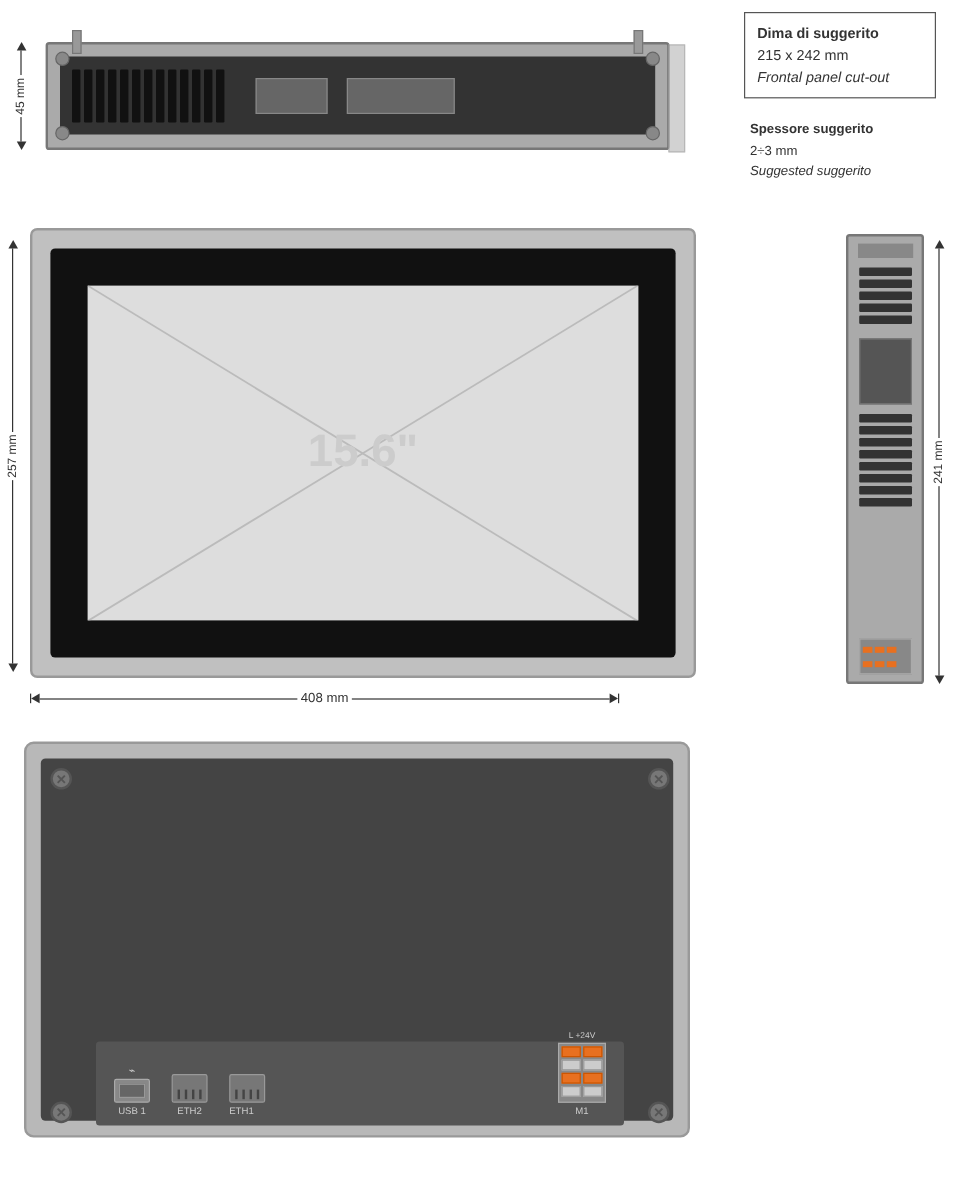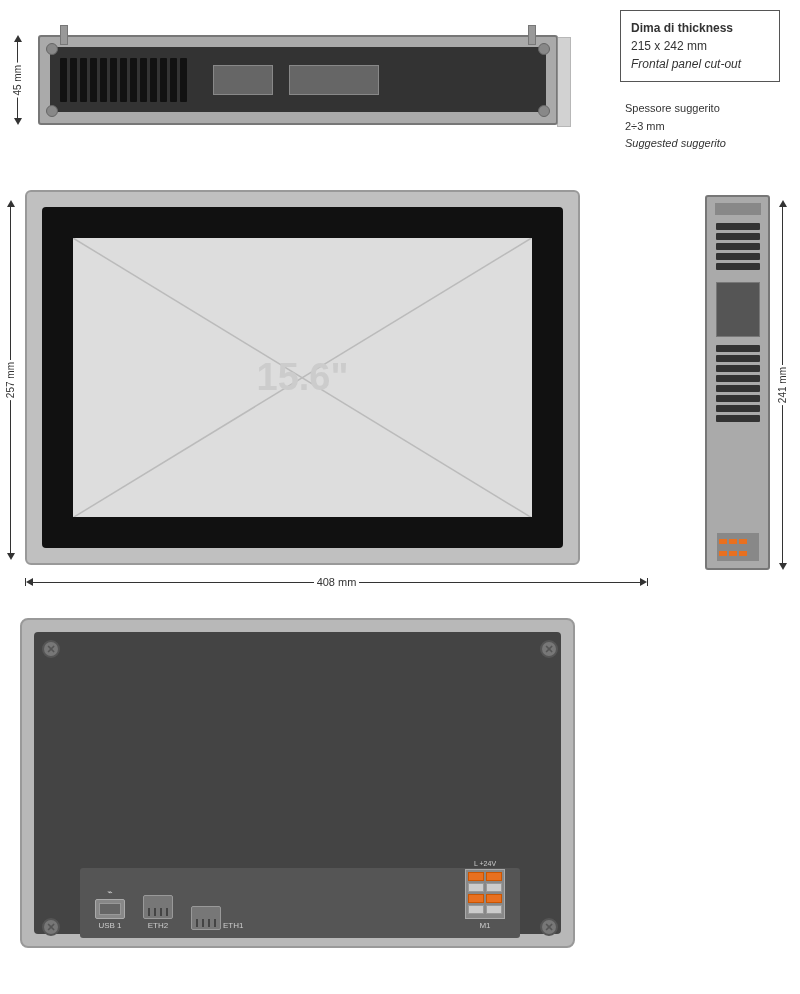--- a/index.html
+++ b/index.html
@@ -72,21 +72,21 @@
       color: #333;
       white-space: nowrap;
     }
   </style>
 </head>
 <body>
 
 <div class="page">
 
   <div class="annotation-box" style="top:10px; right:20px; width:160px;">
-    <div style="font-weight:bold; font-size:12px;">Dima di thickness</div>
+    <div style="font-weight:bold; font-size:12px;">Dima di suggerito</div>
     <div style="font-size:12px;">215 x 242 mm</div>
     <div style="font-style:italic; font-size:12px;">Frontal panel cut-out</div>
   </div>
 
 
   <div style="position:absolute; top:35px; left:38px; width:520px; height:90px; background:#aaa; border:2px solid #777; border-radius:3px;">
 
     <div style="position:absolute; top:10px; left:10px; right:10px; height:65px; background:#333; border-radius:2px; display:flex; align-items:center; padding:0 10px; gap:6px;">
 
       <div style="display:flex; gap:3px; align-items:center; height:50px;">
@@ -122,21 +122,21 @@
 
   <div style="position:absolute; top:35px; left:12px; display:flex; flex-direction:column; align-items:center; height:90px;">
     <div class="arrow-v-up"></div>
     <div style="width:1px;background:#333;flex:1;"></div>
     <div style="font-size:10px;color:#333;writing-mode:vertical-rl;transform:rotate(180deg);background:#fff;padding:2px 0;">45 mm</div>
     <div style="width:1px;background:#333;flex:1;"></div>
     <div class="arrow-v-down"></div>
   </div>
 
   <div style="position:absolute; top:100px; right:20px; width:155px; font-size:11px; color:#333; line-height:1.6;">
-    <div style="font-weight:normal;">Spessore suggerito</div>
+    <div style="font-weight:bold;">Spessore suggerito</div>
     <div>2÷3 mm</div>
     <div style="font-style:italic;">Suggested suggerito</div>
   </div>
 
   <div style="position:absolute; top:200px; left:5px; display:flex; flex-direction:column; align-items:center; height:360px;">
     <div class="arrow-v-up"></div>
     <div style="width:1px;background:#333;flex:1;"></div>
     <div style="font-size:10px;color:#333;writing-mode:vertical-rl;transform:rotate(180deg);background:#fff;padding:2px 0;">257 mm</div>
     <div style="width:1px;background:#333;flex:1;"></div>
     <div class="arrow-v-down"></div>
@@ -148,21 +148,21 @@
 
         <svg style="position:absolute;top:0;left:0;width:100%;height:100%;">
           <line x1="0" y1="0" x2="100%" y2="100%" stroke="#bbb" stroke-width="1.5"></line>
           <line x1="100%" y1="0" x2="0" y2="100%" stroke="#bbb" stroke-width="1.5"></line>
         </svg>
         <div style="position:absolute;top:50%;left:50%;transform:translate(-50%,-50%);font-size:38px;color:#ccc;font-weight:bold;">15.6"</div>
       </div>
     </div>
   </div>
 
-  <div style="position:absolute; top:576px; left:25px; width:623px; display:flex; align-items:center;">
+  <div style="position:absolute; top:576px; left:25px; width:491px; display:flex; align-items:center;">
     <div style="width:1px;height:8px;background:#333;"></div>
     <div class="arrow-h-left"></div>
     <div style="height:1px;background:#333;flex:1;"></div>
     <div style="position:relative;background:#fff;padding:0 3px;font-size:11px;color:#333;white-space:nowrap;">408 mm</div>
     <div style="height:1px;background:#333;flex:1;"></div>
     <div class="arrow-h-right"></div>
     <div style="width:1px;height:8px;background:#333;"></div>
   </div>
 
   <div style="position:absolute; top:200px; right:12px; display:flex; flex-direction:column; align-items:center; height:370px;">
@@ -240,21 +240,21 @@
           <div style="display:flex;justify-content:space-around;">
             <div style="width:2px;height:8px;background:#444;"></div>
             <div style="width:2px;height:8px;background:#444;"></div>
             <div style="width:2px;height:8px;background:#444;"></div>
             <div style="width:2px;height:8px;background:#444;"></div>
           </div>
         </div>
         <div style="font-size:8px;color:#ccc;text-align:center;">ETH2</div>
       </div>
 
-      <div style="display:flex;flex-direction:row;align-items:flex-end;gap:2px;">
+      <div style="display:flex;flex-direction:column;align-items:flex-start;gap:2px;">
         <div style="width:30px;height:24px;background:#777;border:1.5px solid #999;border-radius:2px;display:flex;flex-direction:column;justify-content:flex-end;padding:2px;">
           <div style="display:flex;justify-content:space-around;">
             <div style="width:2px;height:8px;background:#444;"></div>
             <div style="width:2px;height:8px;background:#444;"></div>
             <div style="width:2px;height:8px;background:#444;"></div>
             <div style="width:2px;height:8px;background:#444;"></div>
           </div>
         </div>
         <div style="font-size:8px;color:#ccc;text-align:center;">ETH1</div>
       </div>

